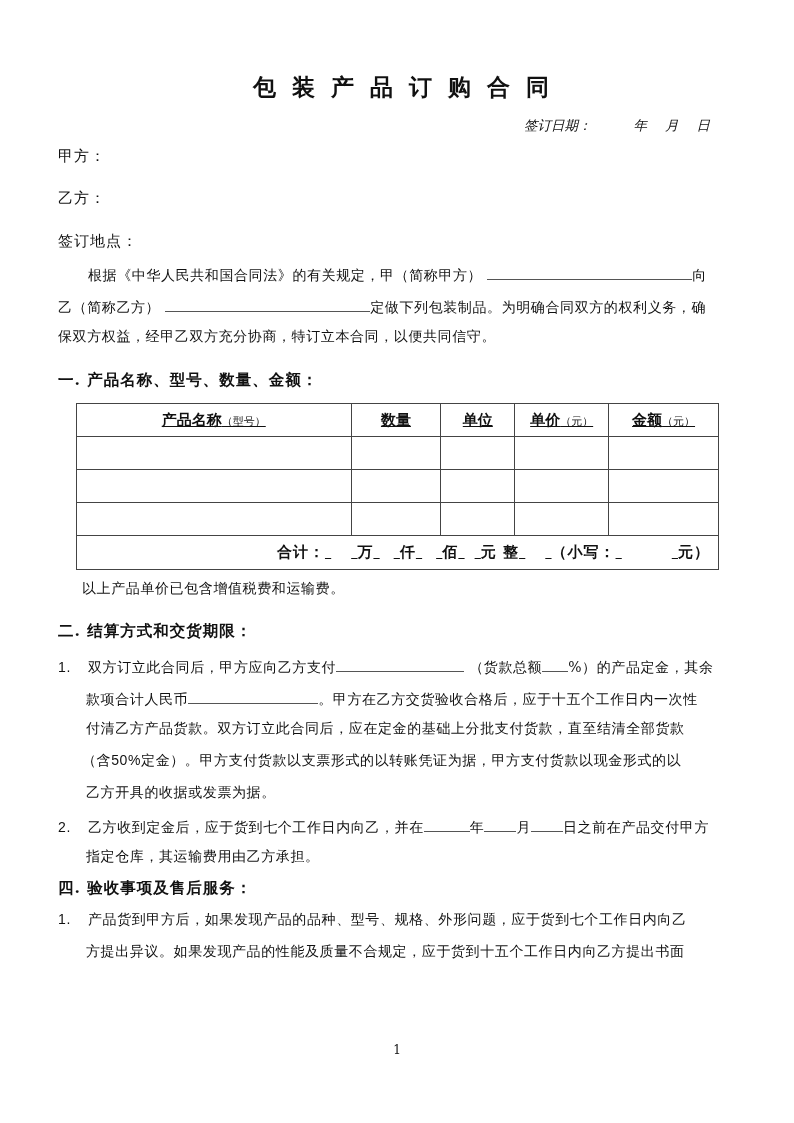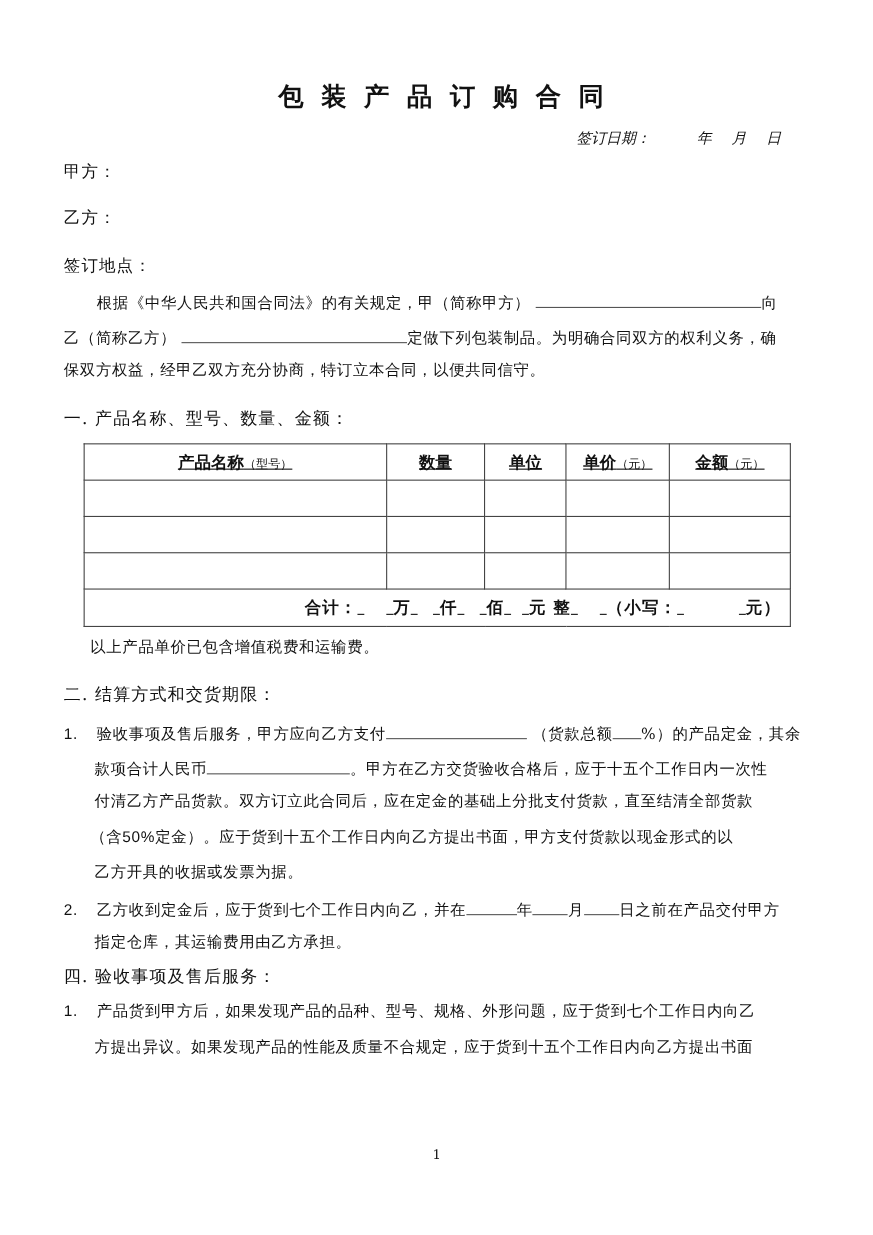--- a/index.html
+++ b/index.html
@@ -6,21 +6,21 @@
   body { width: 794px; height: 1123px; position: relative; overflow: hidden;
          font-family: "DejaVu Serif", "Liberation Serif", serif; color: #111; }
   .abs { position: absolute; white-space: nowrap; }
   .title { left: 0; width: 794px; top: 72px; text-align: center; font-size: 23px; font-weight: bold; letter-spacing: 16px; padding-left: 24px; box-sizing: border-box; }
   .sign-date { top: 117px; left: 524px; font-size: 13.5px; font-style: italic; }
   .sign-date .gap1 { display: inline-block; width: 42px; }
   .sign-date .gap2 { display: inline-block; width: 18px; }
   .party { left: 58px; font-size: 15px; letter-spacing: 1px; }
   .para { left: 58px; font-size: 14px; letter-spacing: 0.6px; }
   .blank { display: inline-block; border-bottom: 1px solid #555; height: 15px; vertical-align: baseline; }
-  .h2 { left: 58px; font-size: 15.5px; font-weight: normal; letter-spacing: 1px; }
+  .h2 { left: 58px; font-size: 15.5px; font-weight: bold; letter-spacing: 1px; }
   table.prod { position: absolute; left: 76px; top: 403px; width: 643px; border-collapse: collapse; font-size: 14px; text-decoration: underline; }
   table.prod td, table.prod th { border: 1.5px solid #444; padding: 0; text-align: center; }
   table.prod th { height: 32px; font-weight: bold; font-size: 15px; }
   table.prod th small { font-weight: normal; font-size: 11px; }
   table.prod td { height: 32px; }
   table.prod tr.total td { height: 33px; text-align: right; font-weight: bold; font-size: 15px; padding-right: 8px; letter-spacing: 1px; margin-left: 36px; }
   .total span { display: inline-block; }
   .num { font-family: "Liberation Sans", sans-serif; }
   .page-num { left: 0; width: 794px; text-align: center; top: 1043px; font-size: 12px; }
 </style>
@@ -105,29 +105,29 @@
   </tr>
 </tbody>
   </table>
 
 <div class="abs para" style="top:580px; left:82px">以上产品单价已包含增值税费和运输费。</div>
 
 <div class="abs h2" style="top:621px">二. 结算方式和交货期限：</div>
 
 <div class="abs para" style="top:656px">
   <span class="num">1.</span>
-  <span style="display:inline-block;width:12px"></span><span>验收事项及售后服务，甲方应向乙方支付</span><span class="blank" style="width:128px"></span>
+  <span style="display:inline-block;width:12px"></span><span>双方订立此合同后，甲方应向乙方支付</span><span class="blank" style="width:128px"></span>
   <span>（货款总额</span><span class="blank" style="width:26px"></span><span>%）的产品定金，其余</span>
 </div>
 <div class="abs para" style="top:688px; left:86px">
   <span>款项合计人民币</span><span class="blank" style="width:130px"></span><span>。甲方在乙方交货验收合格后，应于十五个工作日内一次性</span>
 </div>
 <div class="abs para" style="top:720px; left:86px">付清乙方产品货款。双方订立此合同后，应在定金的基础上分批支付货款，直至结清全部货款</div>
 <div class="abs para" style="top:752px; left:82px">
-  <span>（含</span><span class="num">50%</span><span>定金）。应于货到十五个工作日内向乙方提出书面，甲方支付货款以现金形式的以</span>
+  <span>（含</span><span class="num">50%</span><span>定金）。甲方支付货款以支票形式的以转账凭证为据，甲方支付货款以现金形式的以</span>
 </div>
 <div class="abs para" style="top:784px; left:86px">乙方开具的收据或发票为据。</div>
 
 <div class="abs para" style="top:816px">
   <span class="num">2.</span>
   <span style="display:inline-block;width:12px"></span><span>乙方收到定金后，应于货到七个工作日内向乙，并在</span><span class="blank" style="width:46px"></span><span>年</span><span class="blank" style="width:32px"></span><span>月</span><span class="blank" style="width:32px"></span><span>日之前在产品交付甲方</span>
 </div>
 <div class="abs para" style="top:848px; left:86px">指定仓库，其运输费用由乙方承担。</div>
 
 <div class="abs h2" style="top:878px">四. 验收事项及售后服务：</div>

